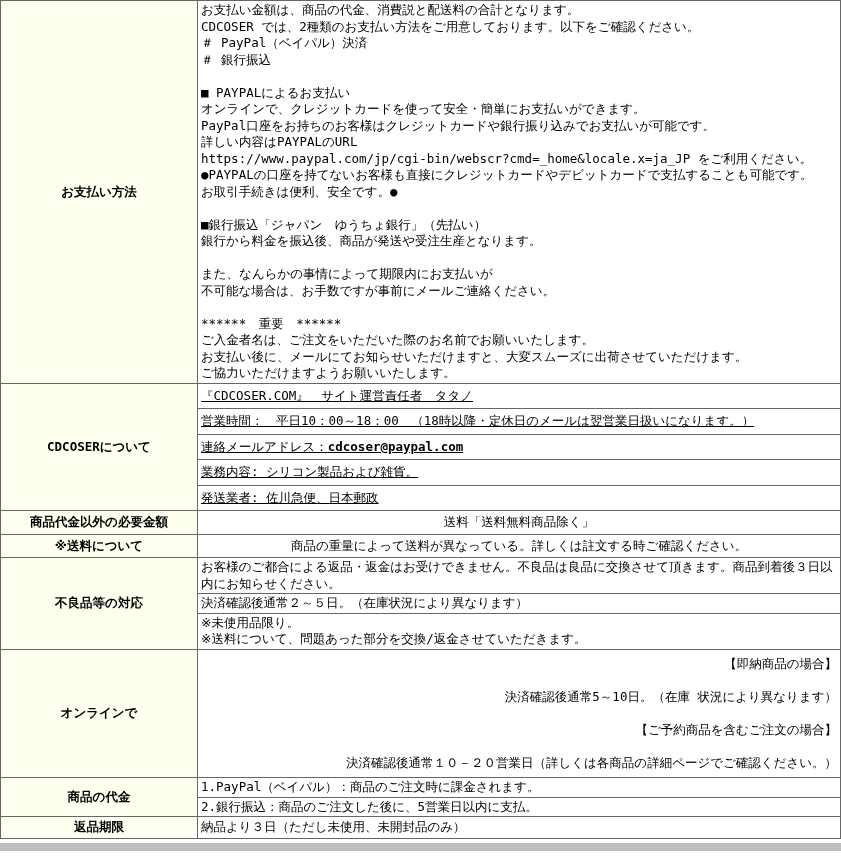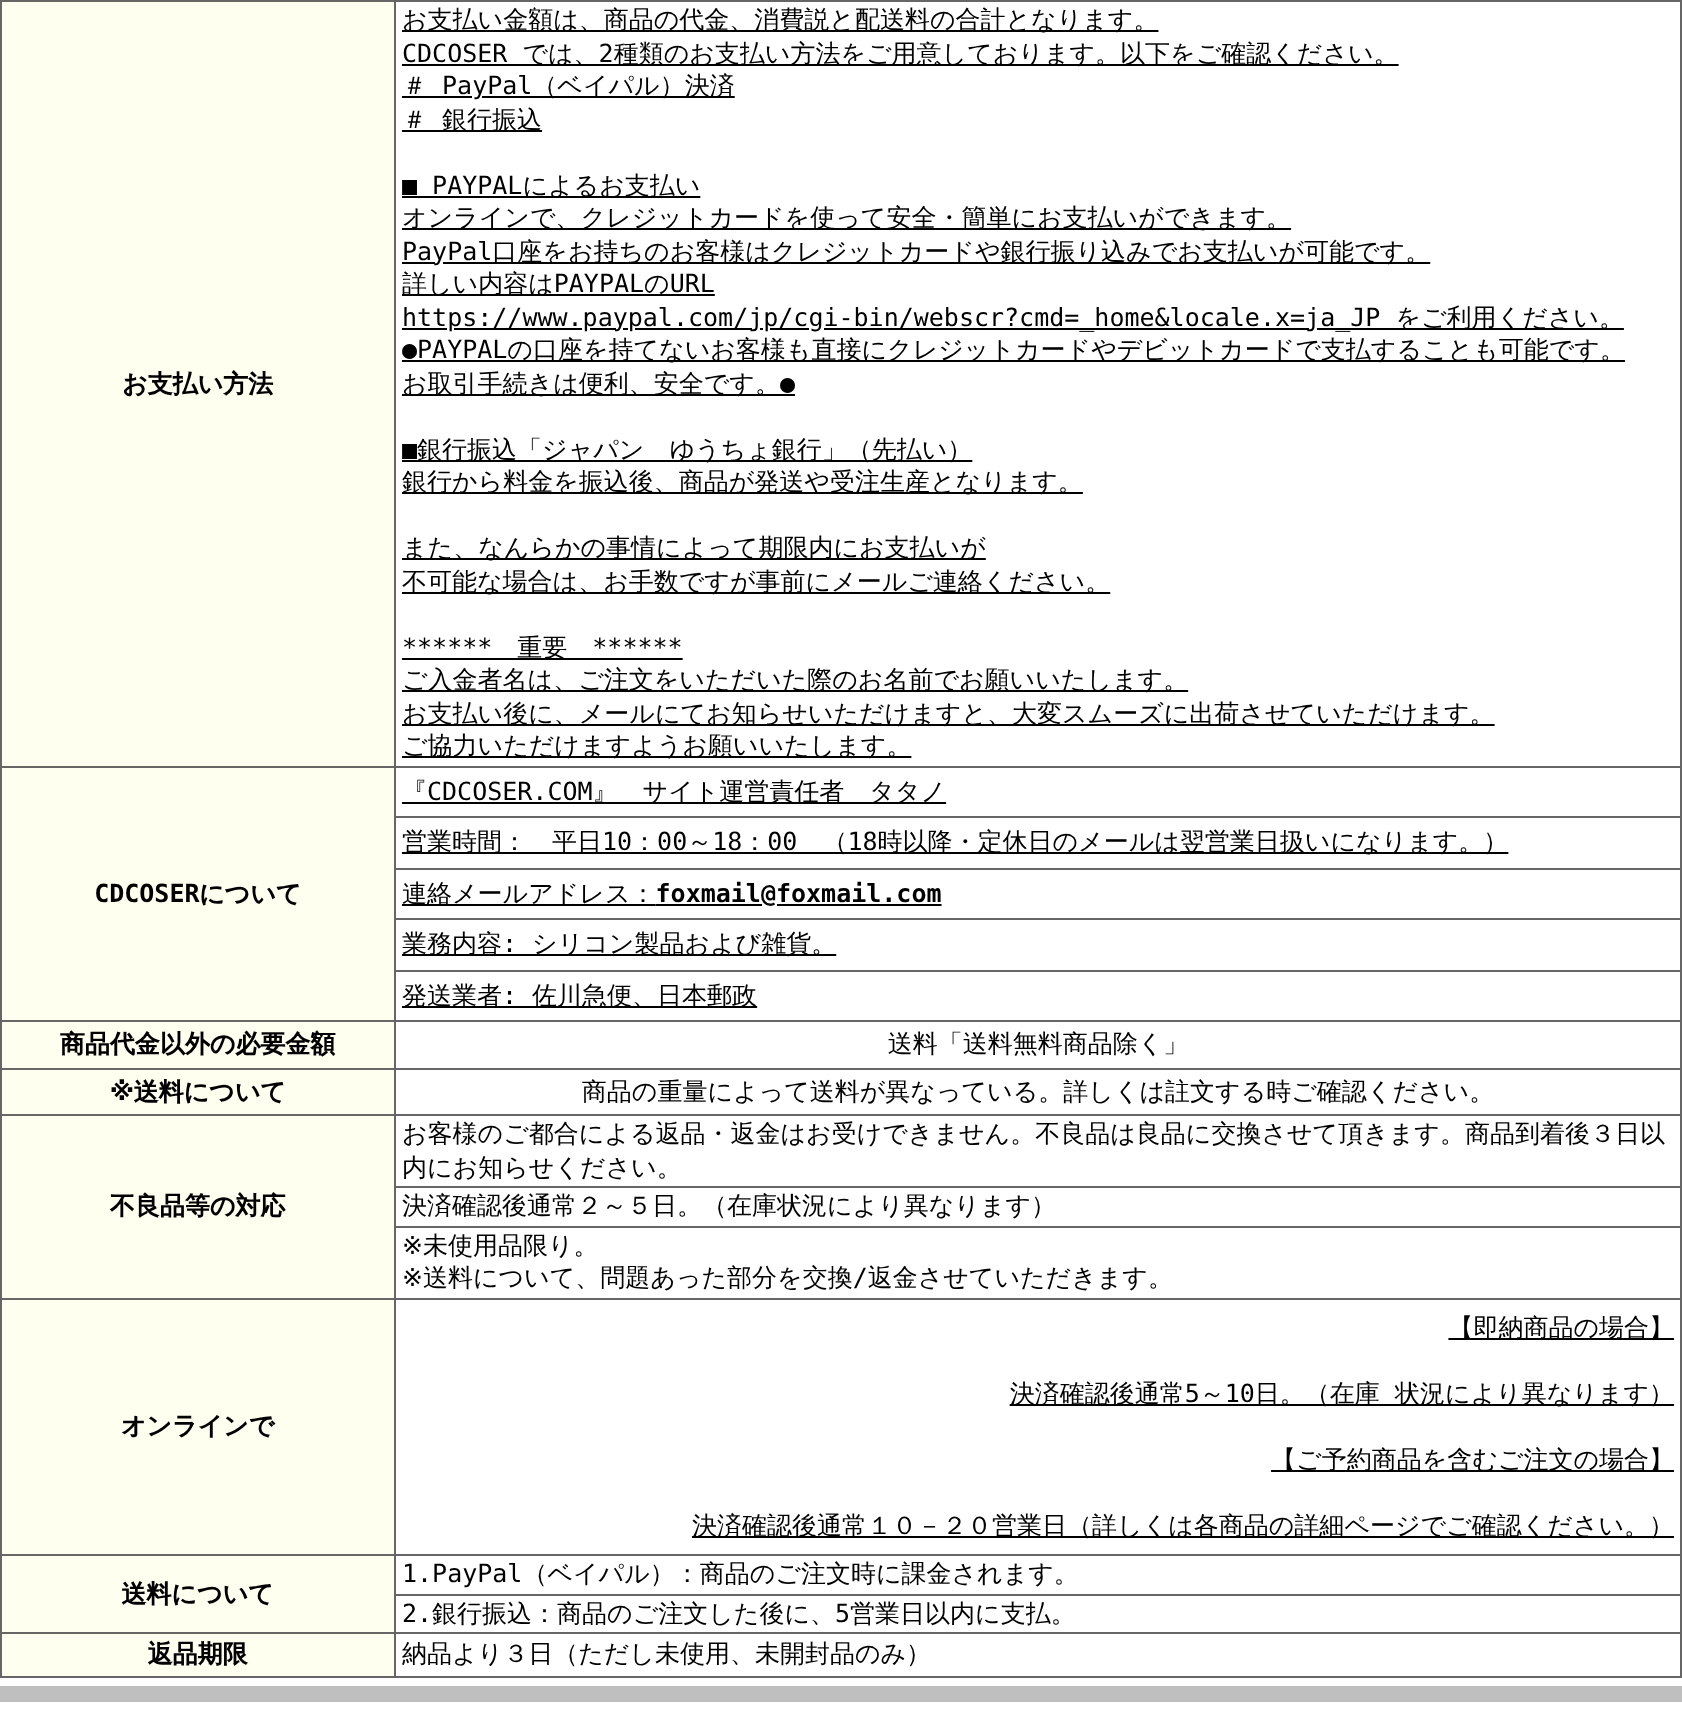--- a/index.html
+++ b/index.html
@@ -33,21 +33,20 @@
     background: var(--header-bg, #FFFFF0);
     font-weight: bold;
     text-align: center;
     padding: 2px 4px;
   }
   td.row-content { background: var(--background, #ffffff); }
   .text-block {
     white-space: pre-wrap;
     word-break: break-all;
     padding: 1px 3px;
-    text-decoration: underline;
   }
   .subrow {
     white-space: pre-wrap;
     word-break: break-all;
     padding: 1px 3px;
     border-bottom: 1px solid var(--border, #666666);
   }
   .subrow:last-child { border-bottom: none; }
   .subrow.tall { padding: 4px 3px; text-decoration: underline; }
   .subrow.mid { padding: 3px 3px; text-align: center; }
@@ -99,21 +98,21 @@
 お支払い後に、メールにてお知らせいただけますと、大変スムーズに出荷させていただけます。
 ご協力いただけますようお願いいたします。</div>
         </td>
       </tr>
 
       <tr>
         <th class="row-header">CDCOSERについて</th>
         <td class="row-content">
           <div class="subrow tall">『CDCOSER.COM』　サイト運営責任者　タタノ</div>
           <div class="subrow tall">営業時間：　平日10：00～18：00　（18時以降・定休日のメールは翌営業日扱いになります。）</div>
-          <div class="subrow tall"><span>連絡メールアドレス：</span><span class="bold">foxmail@foxmail.com</span></div>
+          <div class="subrow tall"><span>連絡メールアドレス：</span><span class="bold">cdcoser@paypal.com</span></div>
           <div class="subrow tall">業務内容: シリコン製品および雑貨。</div>
           <div class="subrow tall">発送業者: 佐川急便、日本郵政</div>
         </td>
       </tr>
 
       <tr>
         <th class="row-header">商品代金以外の必要金額</th>
         <td class="row-content">
           <div class="subrow mid">送料「送料無料商品除く」</div>
         </td>
@@ -143,21 +142,21 @@
 
 決済確認後通常5～10日。（在庫 状況により異なります）
 
 【ご予約商品を含むご注文の場合】
 
 決済確認後通常１０－２０営業日（詳しくは各商品の詳細ページでご確認ください。）</div>
         </td>
       </tr>
 
       <tr>
-        <th class="row-header">送料について</th>
+        <th class="row-header">商品の代金</th>
         <td class="row-content">
           <div class="subrow">1.PayPal（ベイパル）：商品のご注文時に課金されます。</div>
           <div class="subrow">2.銀行振込：商品のご注文した後に、5営業日以内に支払。</div>
         </td>
       </tr>
 
       <tr>
         <th class="row-header">返品期限</th>
         <td class="row-content">
           <div class="subrow">納品より３日（ただし未使用、未開封品のみ）</div>

